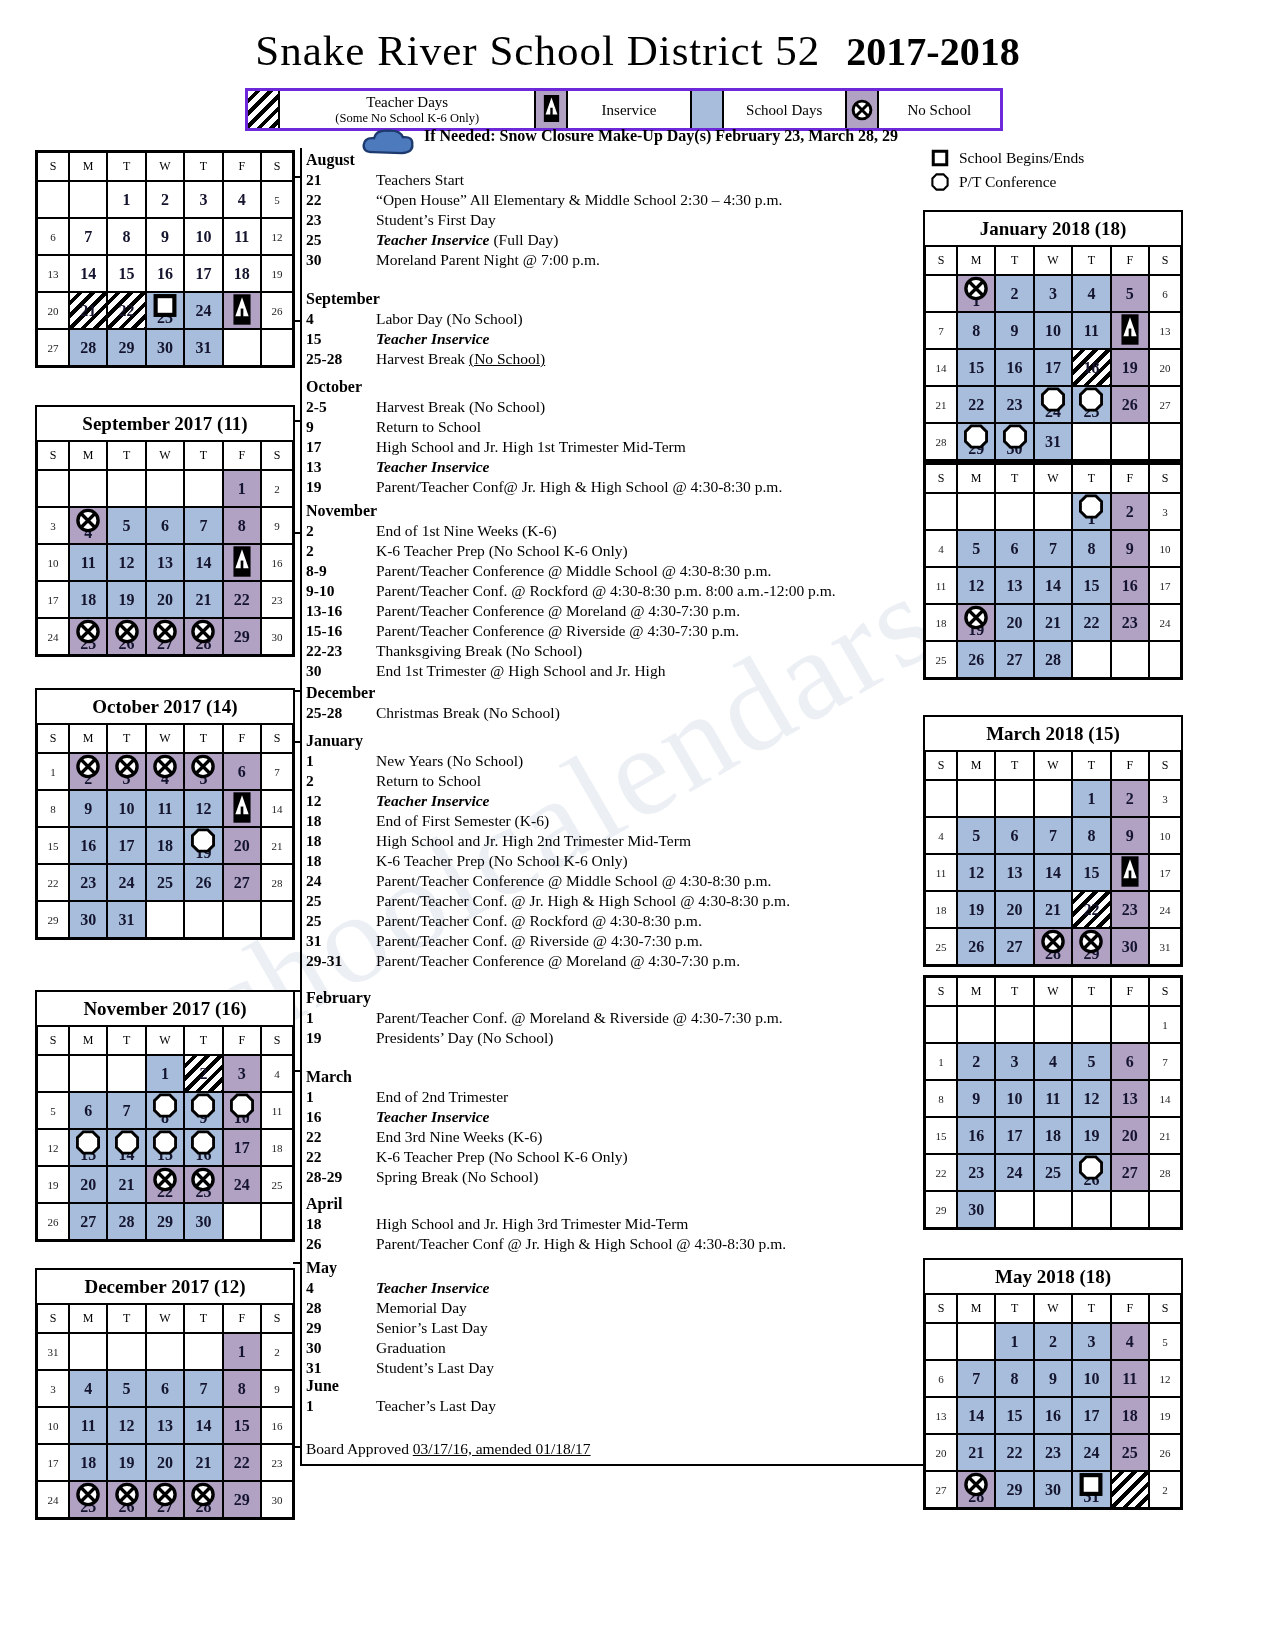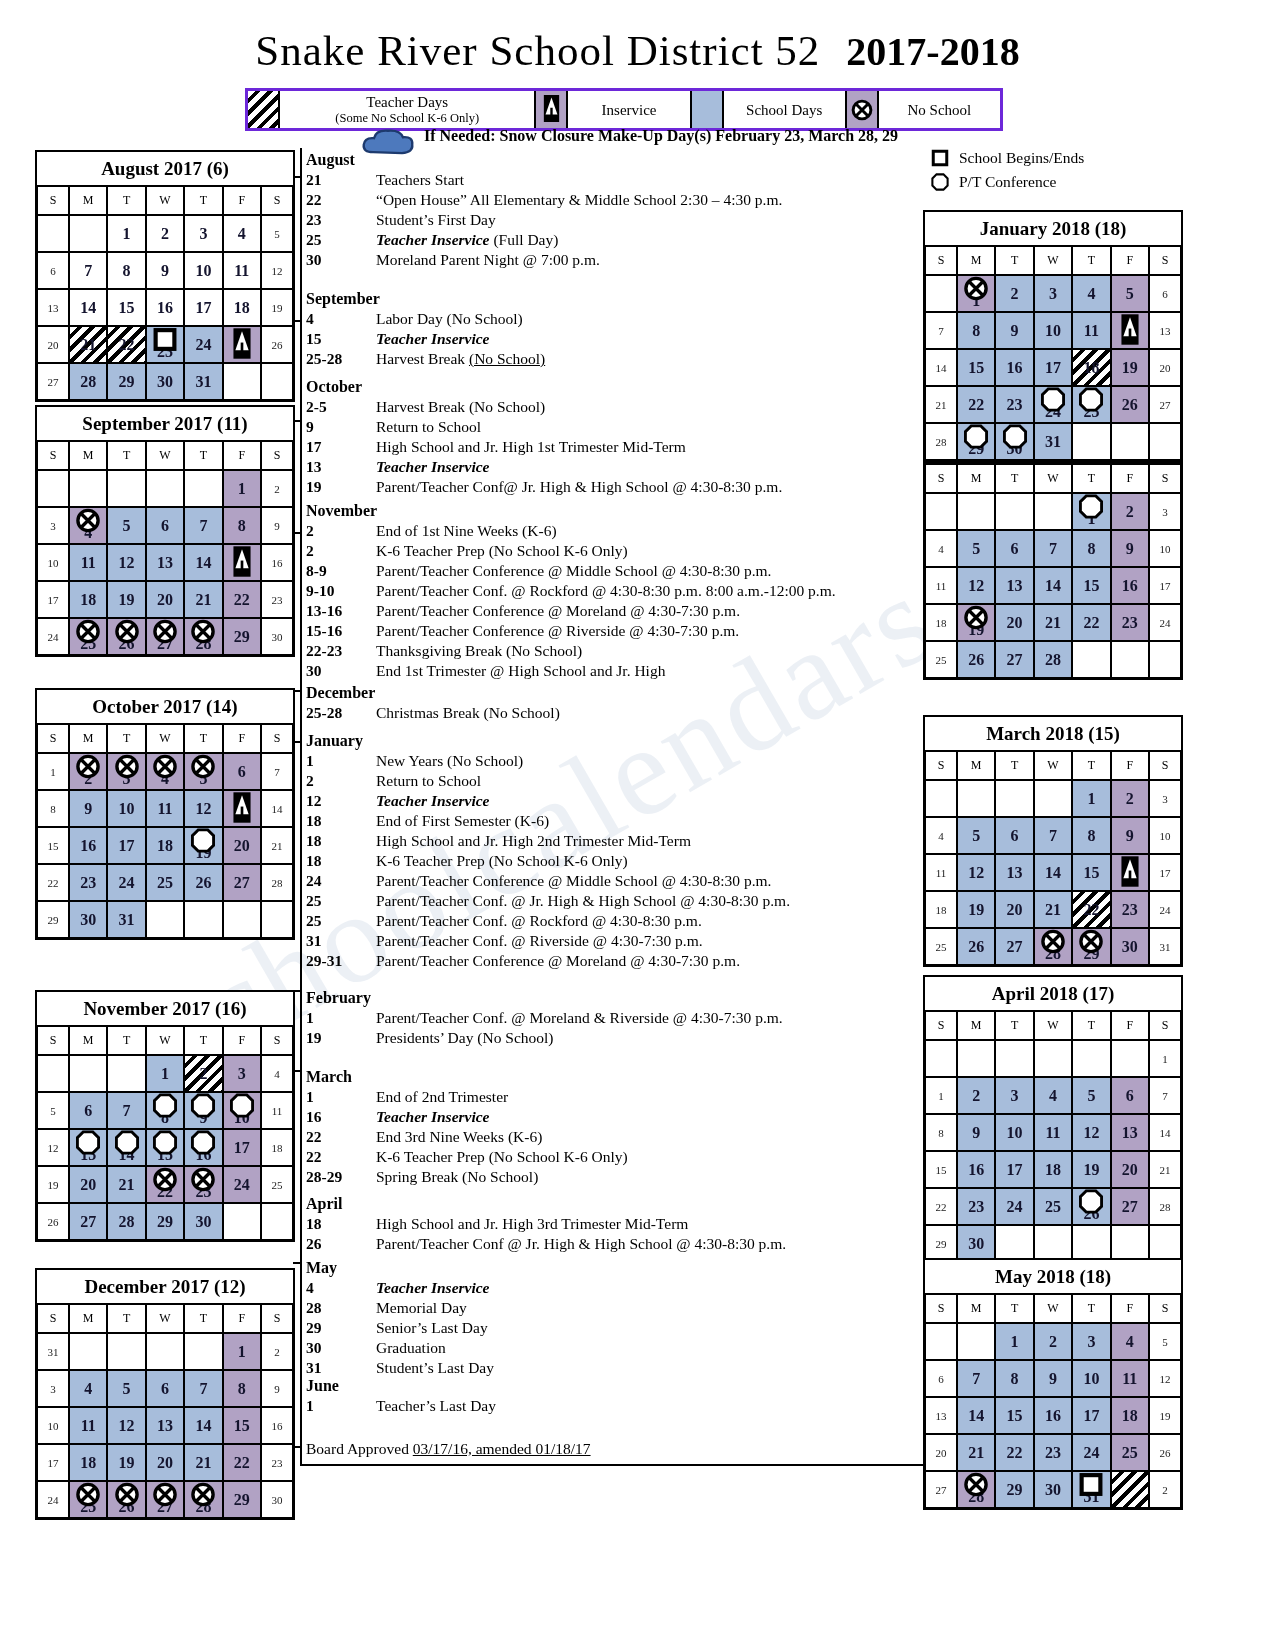--- a/index.html
+++ b/index.html
@@ -157,21 +157,20 @@
   <div class="tick" style="top:532px"></div>
   <div class="tick" style="top:690px"></div>
   <div class="tick" style="top:741px"></div>
   <div class="tick" style="top:990px"></div>
   <div class="tick" style="top:1070px"></div>
   <div class="tick" style="top:1262px"></div>
   <div class="tick" style="top:1446px"></div>
   <div class="hline"></div>
 
   <div class="cal" id="cal-0">
-      <div class="cal-title">August 2017 (6)</div>
       <div class="cal-grid">
         <div class="cal-hd">S</div>
         <div class="cal-hd">M</div>
         <div class="cal-hd">T</div>
         <div class="cal-hd">W</div>
         <div class="cal-hd">T</div>
         <div class="cal-hd">F</div>
         <div class="cal-hd">S</div>
         <div class="cal-cell wk"></div>
         <div class="cal-cell"></div>
@@ -1161,21 +1160,20 @@
         </div>
         <div class="cal-cell bg-n">
           <span class="dn">30</span>
         </div>
         <div class="cal-cell wk">
           <span class="dn">31</span>
         </div>
       </div>
     </div>
   <div class="cal" id="cal-8">
-      <div class="cal-title">April 2018 (17)</div>
       <div class="cal-grid">
         <div class="cal-hd">S</div>
         <div class="cal-hd">M</div>
         <div class="cal-hd">T</div>
         <div class="cal-hd">W</div>
         <div class="cal-hd">T</div>
         <div class="cal-hd">F</div>
         <div class="cal-hd">S</div>
         <div class="cal-cell wk"></div>
         <div class="cal-cell"></div>

